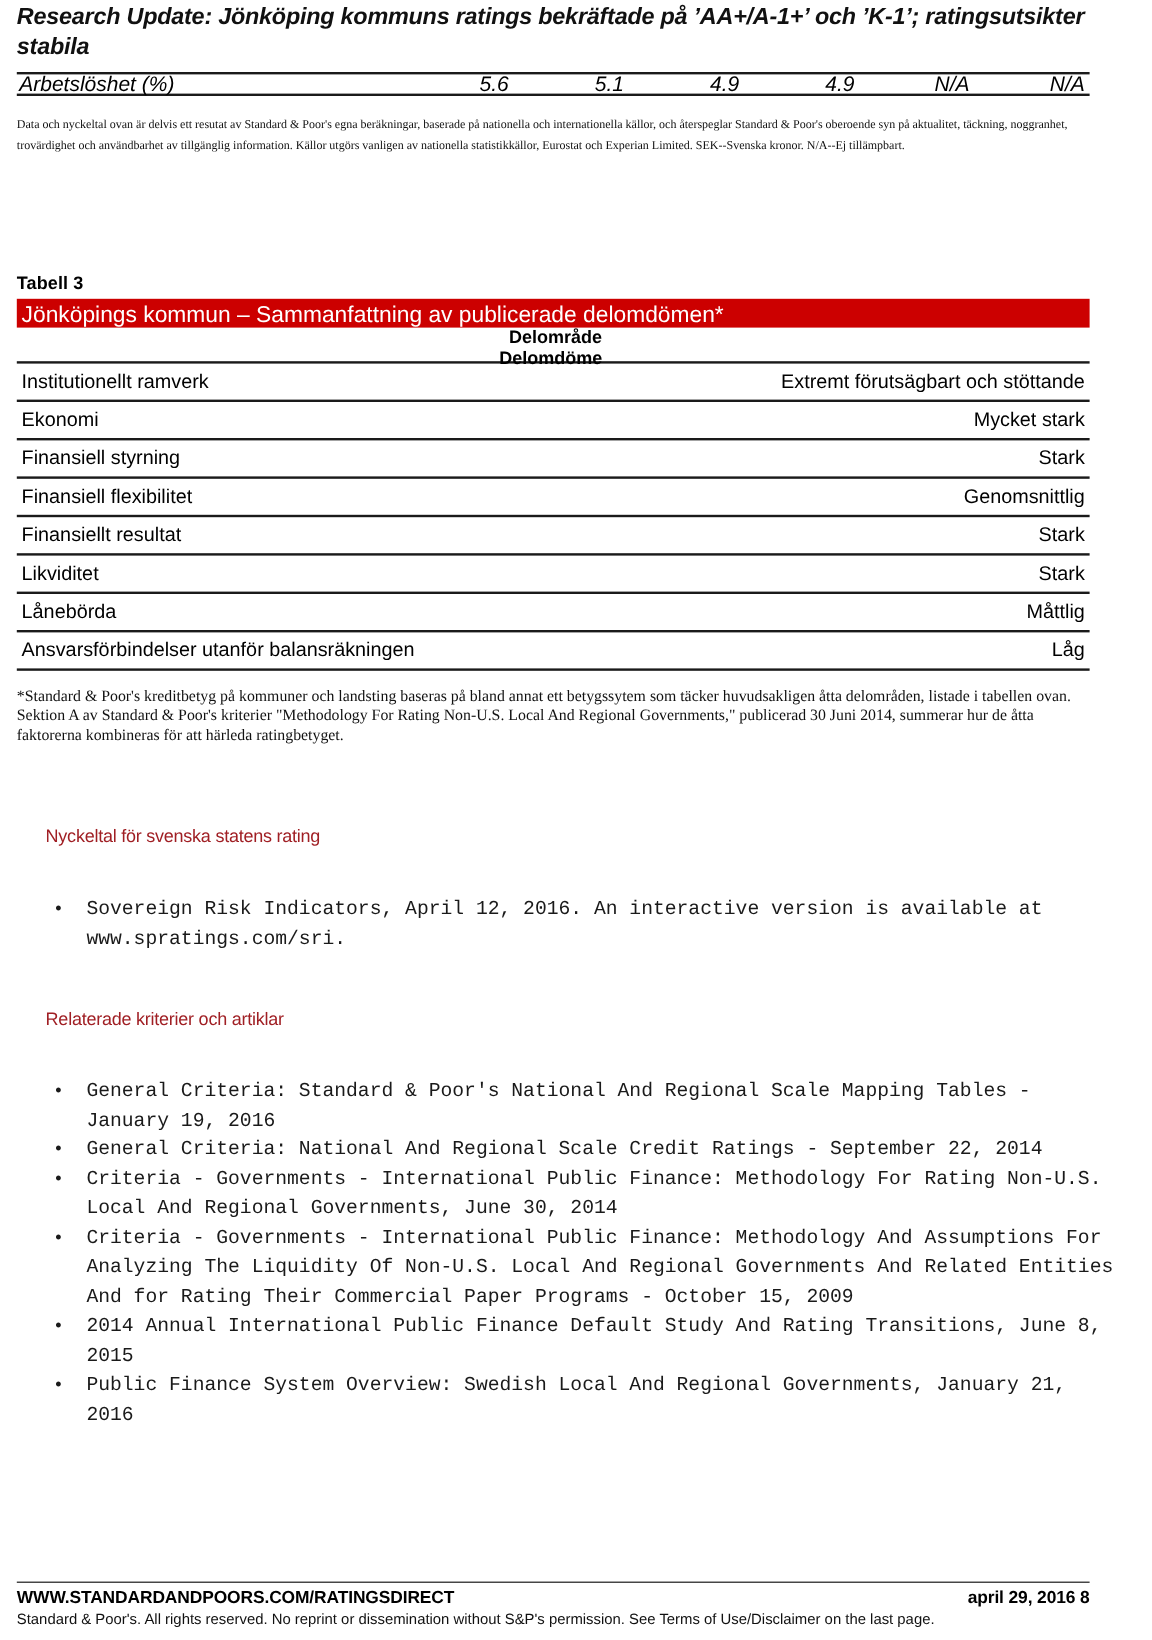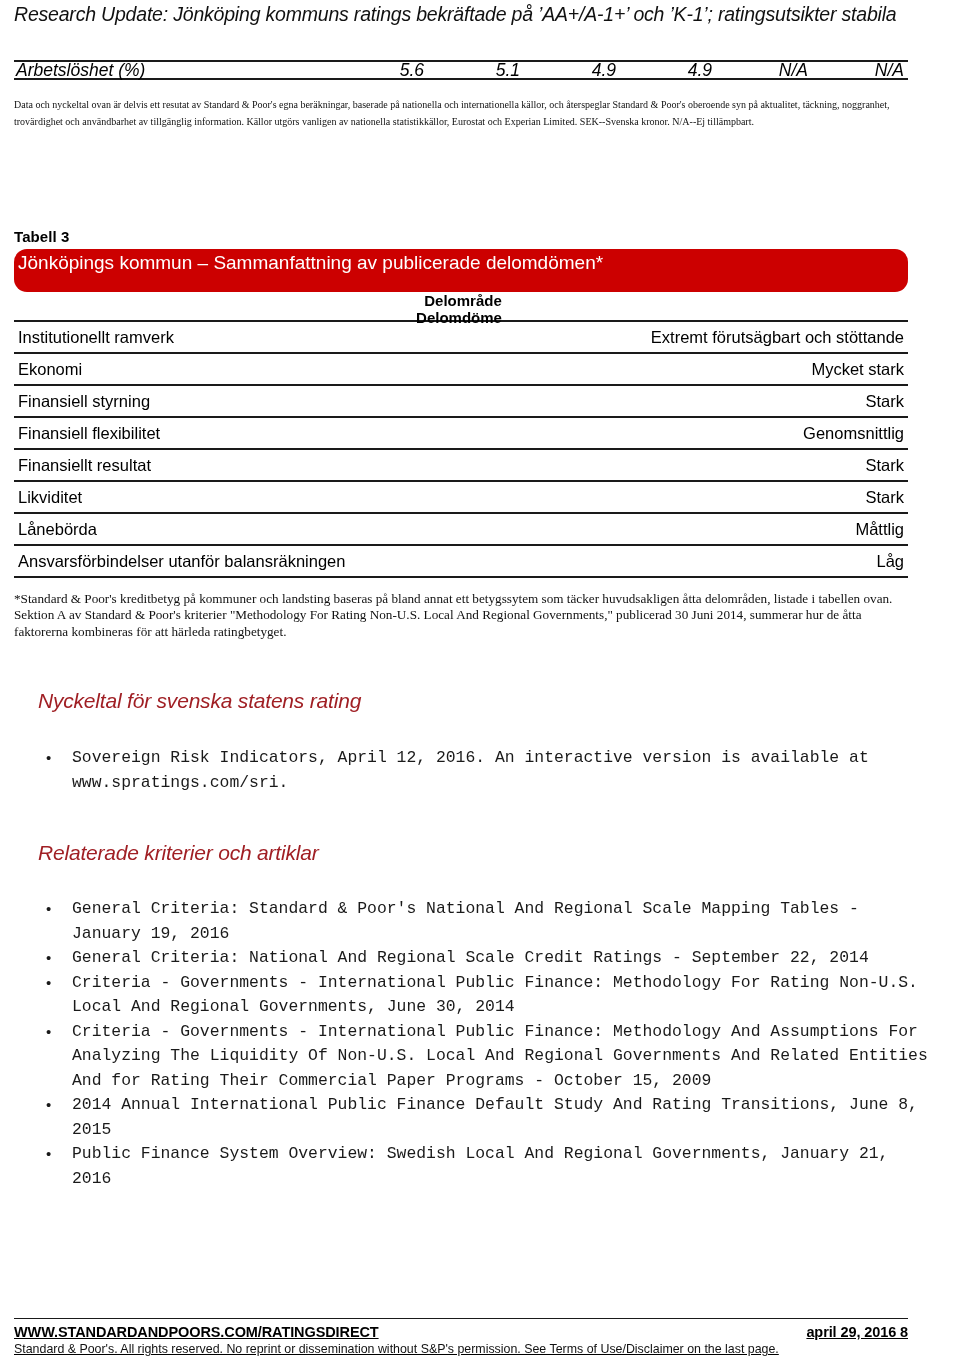--- a/index.html
+++ b/index.html
@@ -17,21 +17,21 @@
   }
 
   
   .doc-title {
     position: absolute;
     left: 14px;
     top: 2px;
     width: 920px;
     font-family: "Liberation Sans", sans-serif;
     font-style: italic;
-    font-weight: 400;
+    font-weight: 700;
     font-size: 19.5px;
     line-height: 25px;
     color: #111111;
     letter-spacing: -0.2px;
   }
 
   
   .top-table {
     position: absolute;
     left: 14px;
@@ -81,28 +81,27 @@
   }
   .tbl {
     position: absolute;
     left: 14px;
     top: 249px;
     width: 894px;
   }
   .tbl-head-bar {
     background: #CC0000;
     color: #ffffff;
-    height: 43px;
+    height: 24px;
     line-height: 28px;
     font-size: 19px;
     padding-left: 4px;
     box-sizing: border-box;
     white-space: nowrap;
     overflow: hidden;
-    border-radius: 13px;
   }
   .tbl-colhead {
     display: flex;
     align-items: center;
     height: 28px;
     font-size: 15px;
     font-weight: bold;
     flex-direction: column;
   }
   .tbl-colhead .c1 { flex: 1 1 auto; padding-left: 4px; }
@@ -122,25 +121,24 @@
     font-family: "Liberation Serif", serif;
     font-size: 13.2px;
     line-height: 16.4px;
     color: #111111;
   }
 
   
   .sec-head {
     position: absolute;
     left: 38px;
-    font-size: 21px;
+    font-size: 15px;
     color: #A01F24;
     font-weight: 400;
     letter-spacing: -0.2px;
-    font-style: italic;
   }
   #sec-head-nyckeltal { top: 689px; }
   #sec-head-relaterade { top: 841px; }
 
   
   .mono-list {
     position: absolute;
     left: 38px;
     width: 890px;
     font-family: "Liberation Mono", monospace;
@@ -175,21 +173,20 @@
     top: 1318px;
     width: 894px;
     height: 1px;
     background: #1a1a1a;
   }
   .footer {
     position: absolute;
     left: 14px;
     top: 1324px;
     width: 894px;
-    text-decoration: underline;
   }
   .footer-top {
     display: flex;
     justify-content: space-between;
     align-items: baseline;
     font-size: 14.5px;
     font-weight: bold;
     letter-spacing: -0.1px;
   }
   .footer-sub {

